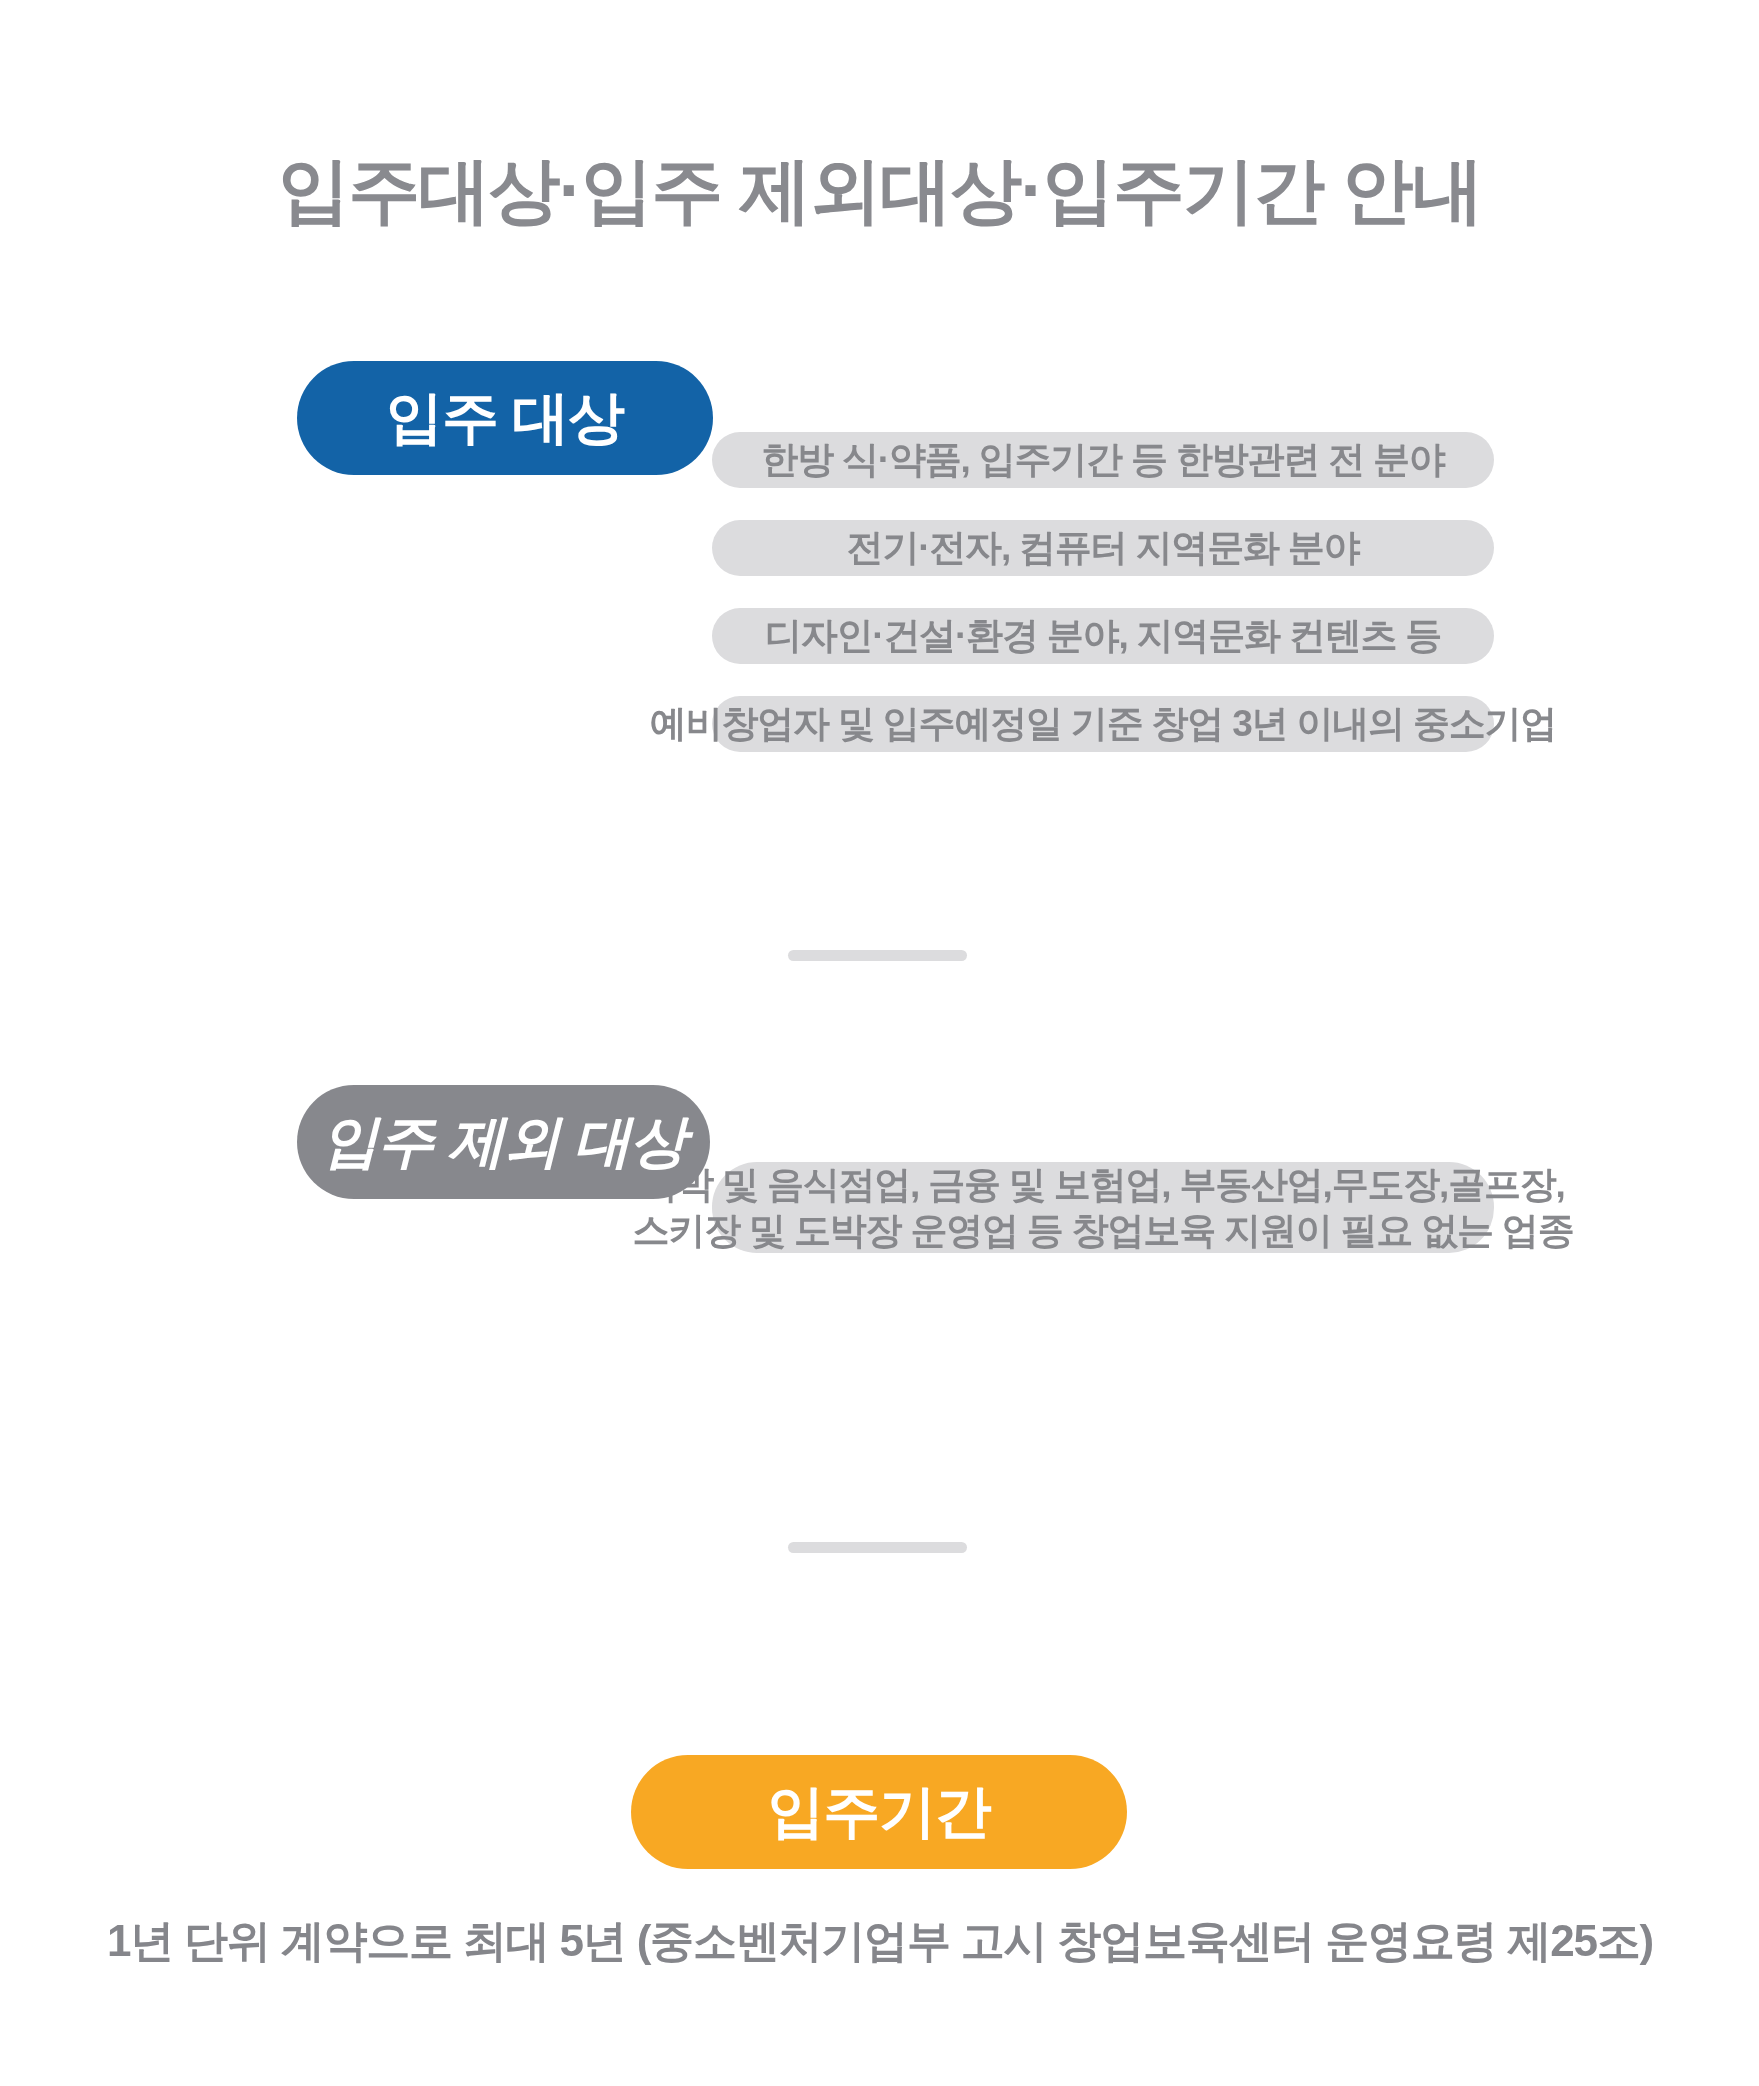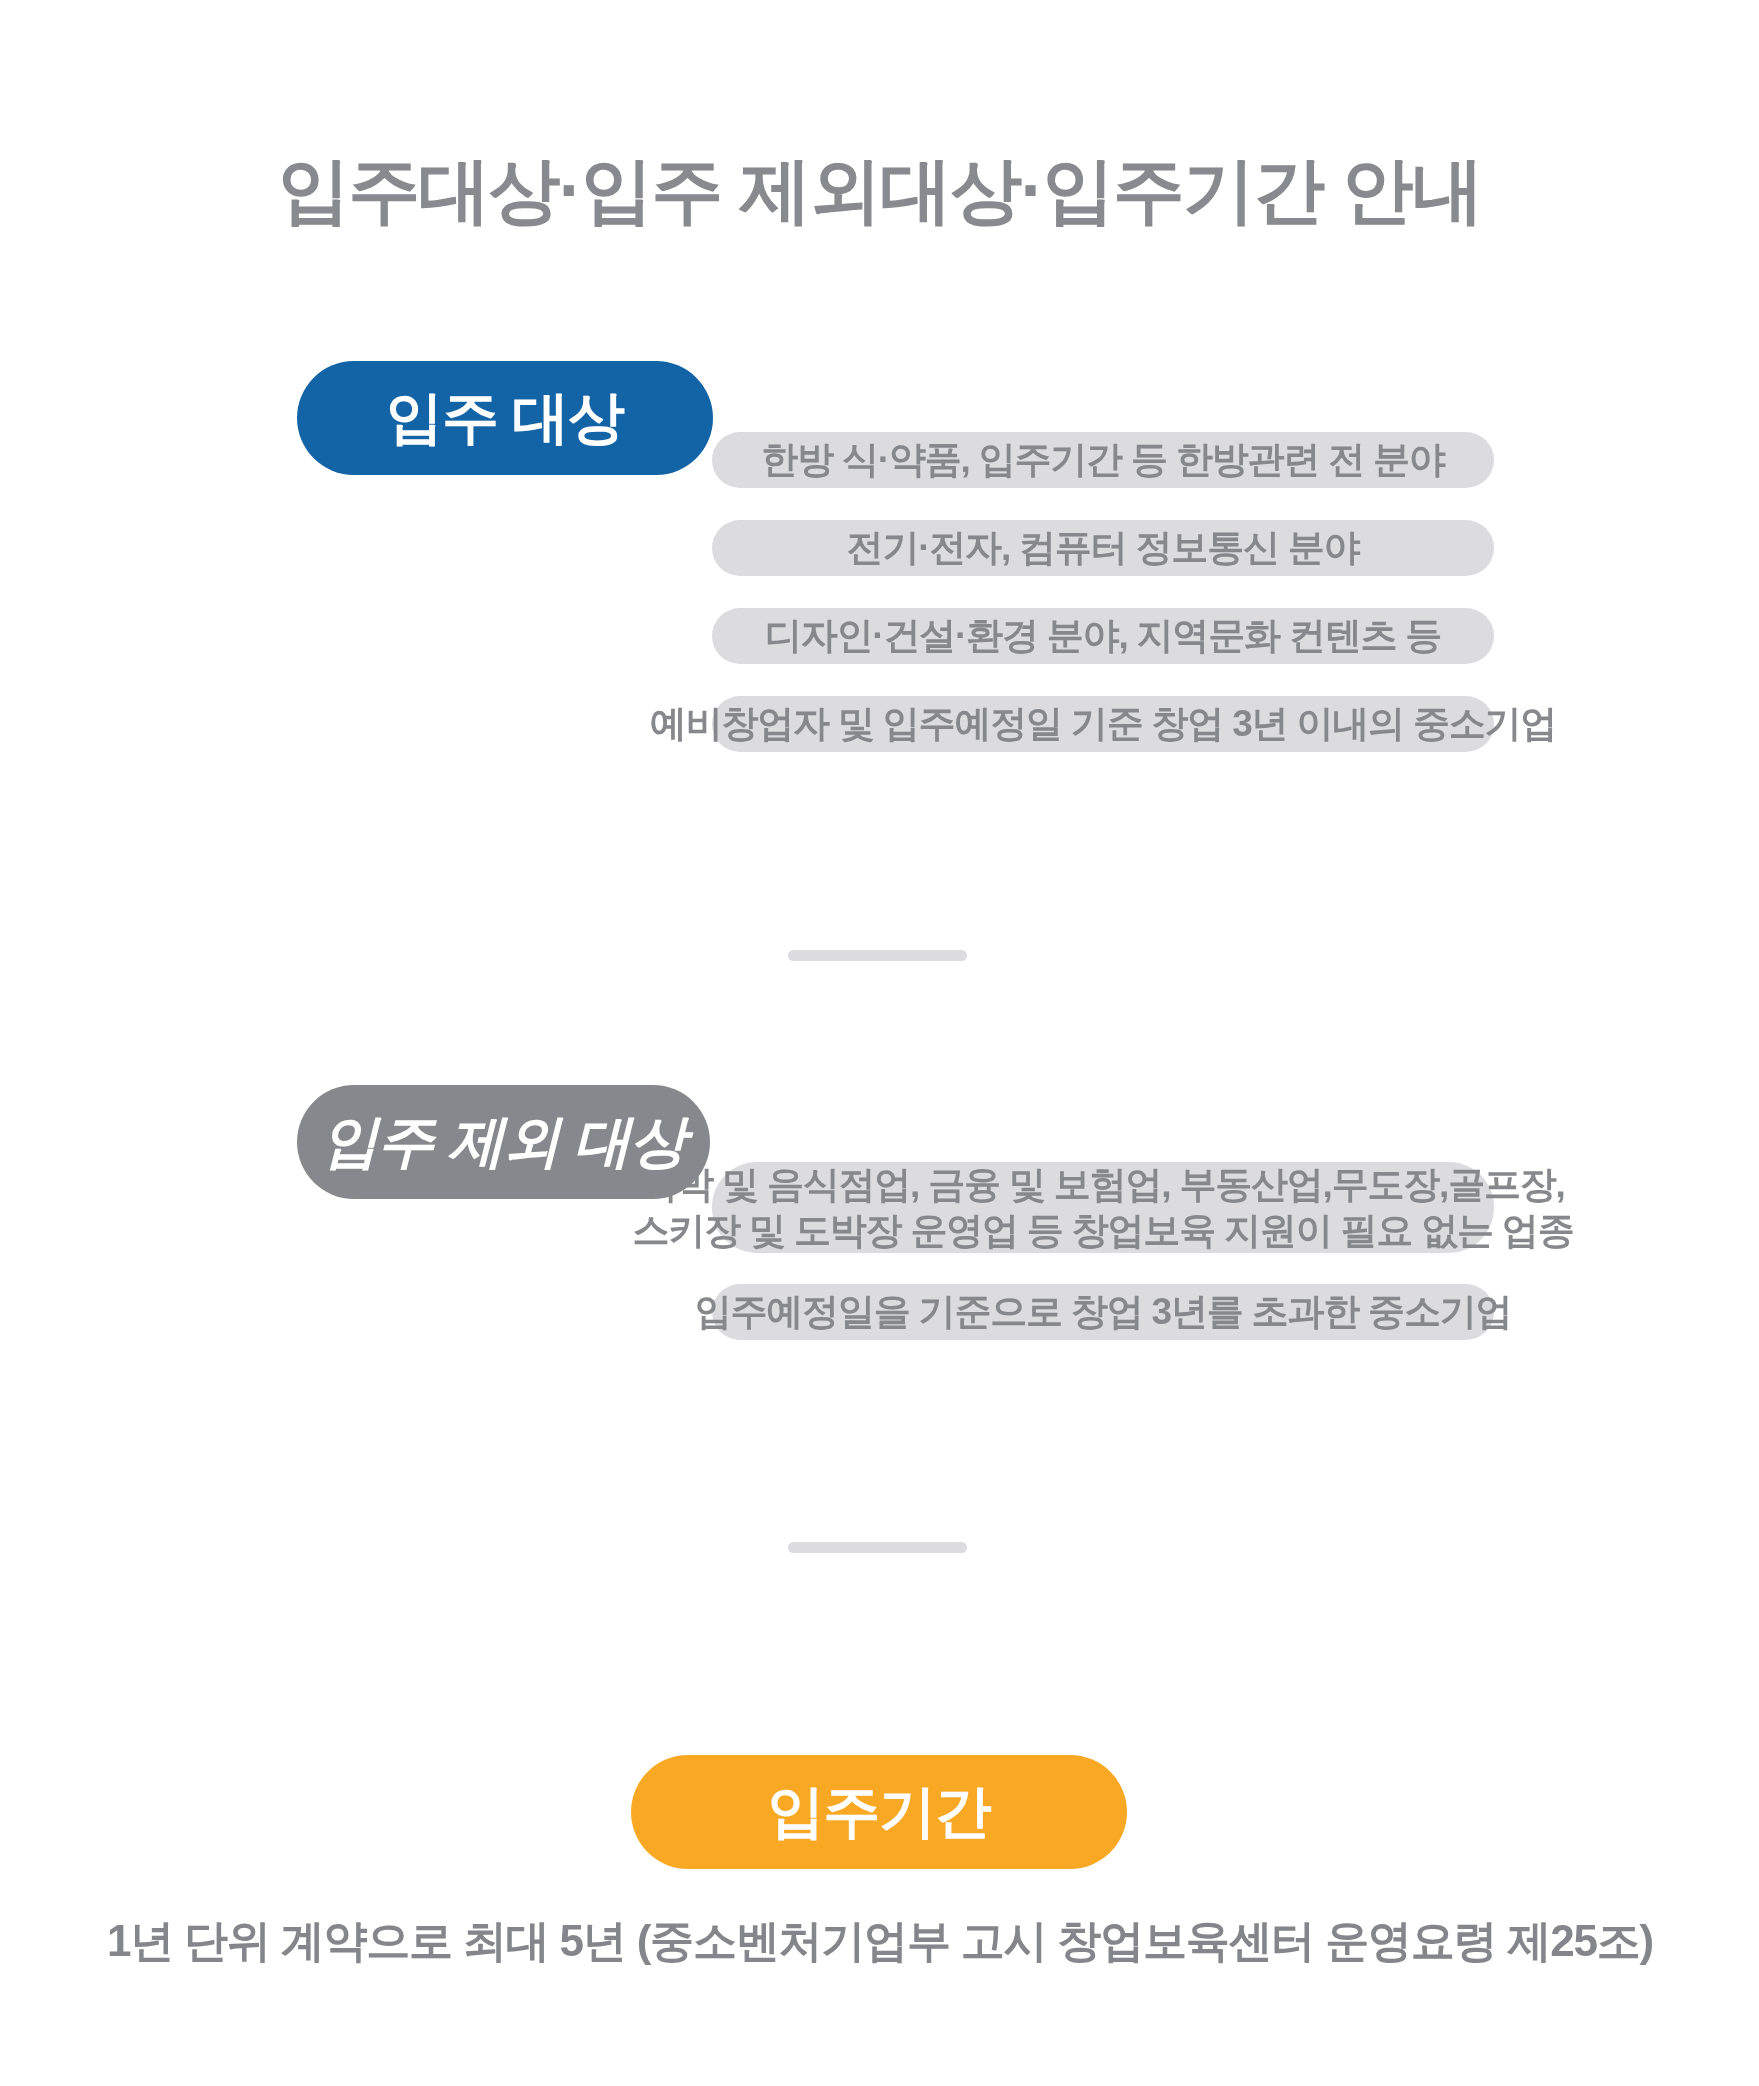--- a/index.html
+++ b/index.html
@@ -99,42 +99,39 @@
   <h1 class="title">입주대상·입주 제외대상·입주기간 안내</h1>
 
   <div class="badge badge-blue">
     <span>입주 대상</span>
   </div>
 
   <div class="pill pill-1line" style="top:432px">
     <span>한방 식·약품, 입주기간 등 한방관련 전 분야</span>
   </div>
   <div class="pill pill-1line" style="top:520px">
-    <span>전기·전자, 컴퓨터 정보통신 분야</span>
+    <span>전기·전자, 컴퓨터 지역문화 분야</span>
   </div>
   <div class="pill pill-1line" style="top:608px">
     <span>디자인·건설·환경 분야, 지역문화 컨텐츠 등</span>
   </div>
   <div class="pill pill-1line" style="top:696px">
     <span>예비창업자 및 입주예정일 기준 창업 3년 이내의 중소기업</span>
   </div>
 
   <div class="divider" style="top:950px"></div>
 
   <div class="badge badge-gray">
     <span>입주 제외 대상</span>
   </div>
 
   <div class="pill pill-2line" style="top:1162px">
     <span>숙박 및 음식점업, 금융 및 보험업, 부동산업,무도장,골프장,</span>
     <span>스키장 및 도박장 운영업 등 창업보육 지원이 필요 없는 업종</span>
   </div>
-  <div class="pill pill-1line" style="top:1284px">
-    <span>입주예정일을 기준으로 창업 3년를 초과한 중소기업</span>
-  </div>
 
   <div class="divider" style="top:1542px"></div>
 
   <div class="badge badge-orange">
     <span>입주기간</span>
   </div>
 
   <div class="footer-note">1년 단위 계약으로 최대 5년 (중소벤처기업부 고시 창업보육센터 운영요령 제25조)</div>
 
 </div>

